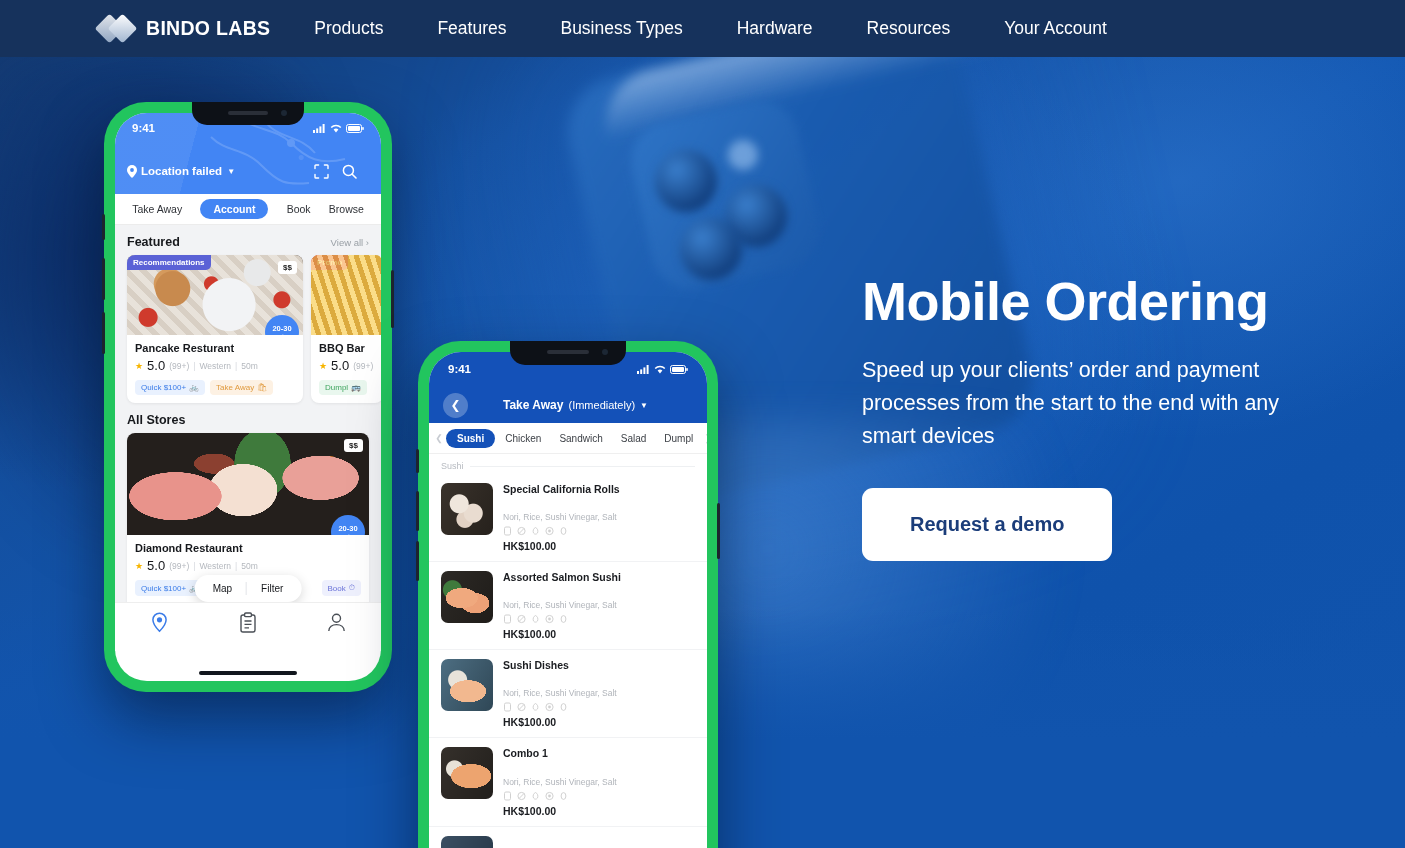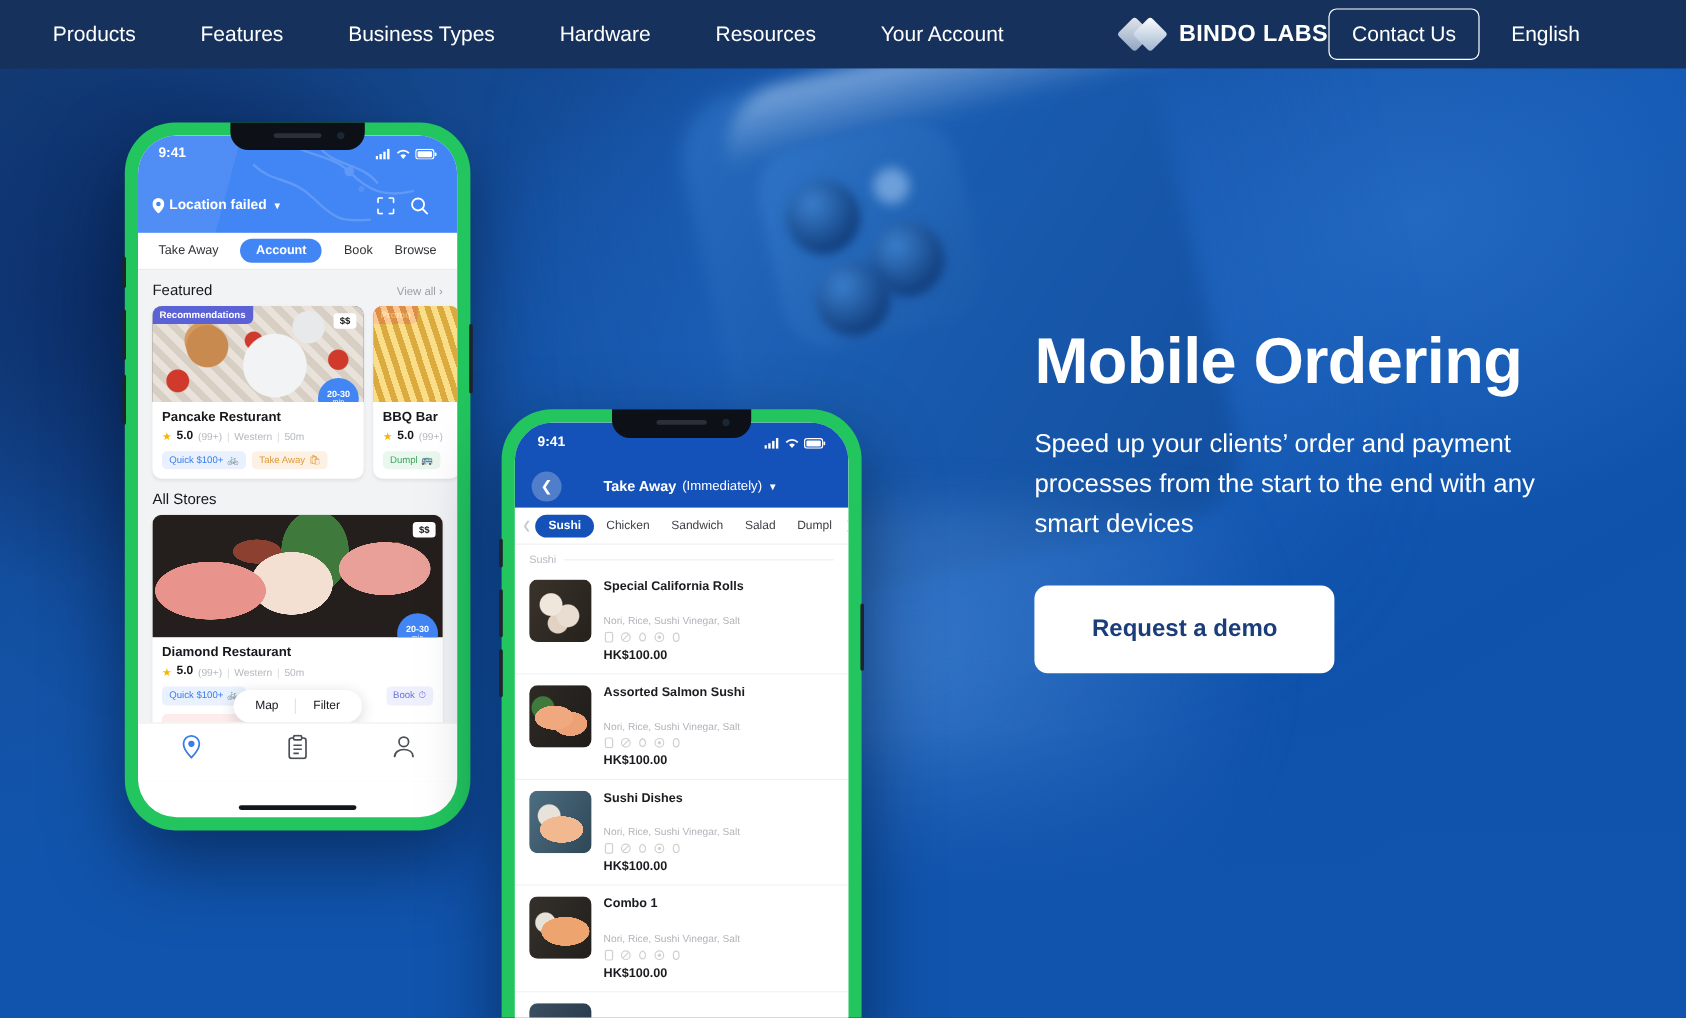--- a/index.html
+++ b/index.html
@@ -201,21 +201,21 @@
   }
   .p1-tab { font-size: 10.5px; color: #2f3237; white-space: nowrap; cursor: pointer; }
   .p1-tab.active {
     background: #4285f4; color: #fff; border-radius: 12px;
     padding: 4px 13px; font-weight: 600;
   }
   #p1-body { background: #f2f3f5; height: 426px; overflow: hidden; position: relative; }
   .sec-head {
     display: flex; align-items: baseline; padding: 10px 12px 6px;
   }
-  .sec-title { font-size: 12.5px; font-weight: 400; color: #16181c; }
+  .sec-title { font-size: 12.5px; font-weight: 700; color: #16181c; }
   .sec-more { margin-left: auto; font-size: 9.5px; color: #9aa0a6; }
 
   .feat-row { display: flex; gap: 8px; padding: 0 12px; }
   .store-card {
     background: #fff; border-radius: 8px; overflow: hidden; flex: none;
     box-shadow: 0 1px 3px rgba(0,0,0,.07);
   }
   .card-wide { width: 176px; }
   .card-cut { width: 72px; }
   .card-img { position: relative; height: 80px; overflow: hidden; }
@@ -237,27 +237,27 @@
     display: flex; flex-direction: column; align-items: center; justify-content: center;
     font-size: 7.5px; font-weight: 700; line-height: 1.1; z-index: 4;
   }
   .badge-time small { font-size: 6px; font-weight: 400; }
   .card-body { padding: 7px 8px 8px; }
   .card-name { font-size: 11px; font-weight: 700; color: #16181c; white-space: nowrap; }
   .card-meta {
     display: flex; align-items: center; gap: 4px; margin-top: 4px;
     font-size: 8.5px; color: #b4b8be; white-space: nowrap;
   }
-  .rating { color: #16181c; font-weight: 700; font-size: 10px; }
+  .rating { color: #16181c; font-weight: 400; font-size: 13px; }
   .star { color: #f7b500; font-size: 9px; }
   .dot-sep { color: #d6d9de; }
   .card-tags { display: flex; gap: 5px; margin-top: 7px; }
   .tag {
     font-size: 8px; padding: 3px 6px; border-radius: 4px; white-space: nowrap;
-    display: flex; align-items: flex-start; gap: 3px;
+    display: flex; align-items: flex-end; gap: 3px;
   }
   .tag-blue { background: #e9f1fe; color: #3b7ce8; }
   .tag-orange { background: #fdf1e3; color: #e09a3e; }
   .tag-green { background: #e9f7ee; color: #3fa55f; }
   .tag-red { background: #fdeceb; color: #e2574c; }
   .tag-purple { background: #eef0fd; color: #6b73d8; }
 
   
   .img-pancake {
     background:
@@ -393,38 +393,34 @@
   <div id="bg-cam-plate"></div>
   <div class="bg-cam" id="bg-cam1"></div>
   <div class="bg-cam" id="bg-cam2"></div>
   <div class="bg-cam" id="bg-cam3"></div>
   <div id="bg-flash"></div>
   <div id="bg-hand"></div>
   <div id="bg-bottom-wash"></div>
 </div>
 
 <nav id="navbar">
+  <div id="brand">
+    <span id="logo-mark">
+      <span class="dia a"></span>
+        <span class="dia b"></span>
+    </span>
+    <span id="brand-name">BINDO LABS</span>
+  </div>
   <div id="nav-links">
     <a class="nav-link">Products</a>
     <a class="nav-link">Features</a>
     <a class="nav-link">Business Types</a>
     <a class="nav-link">Hardware</a>
     <a class="nav-link">Resources</a>
     <a class="nav-link">Your Account</a>
-  </div>
-  <div id="brand">
-    <span id="logo-mark">
-      <span class="dia a"></span>
-        <span class="dia b"></span>
-    </span>
-    <span id="brand-name">BINDO LABS</span>
-  </div>
-  <div id="nav-right">
-    <div id="contact-btn">Contact Us</div>
-    <a id="lang-link">English</a>
   </div>
 </nav>
 
 <div id="hero-copy">
   <h1 id="hero-title">Mobile Ordering</h1>
   <p id="hero-sub">Speed up your clients’ order and payment processes from the start to the end with any smart devices</p>
   <div id="demo-btn">Request a demo</div>
 </div>
 
 <div class="phone" id="phone1">

